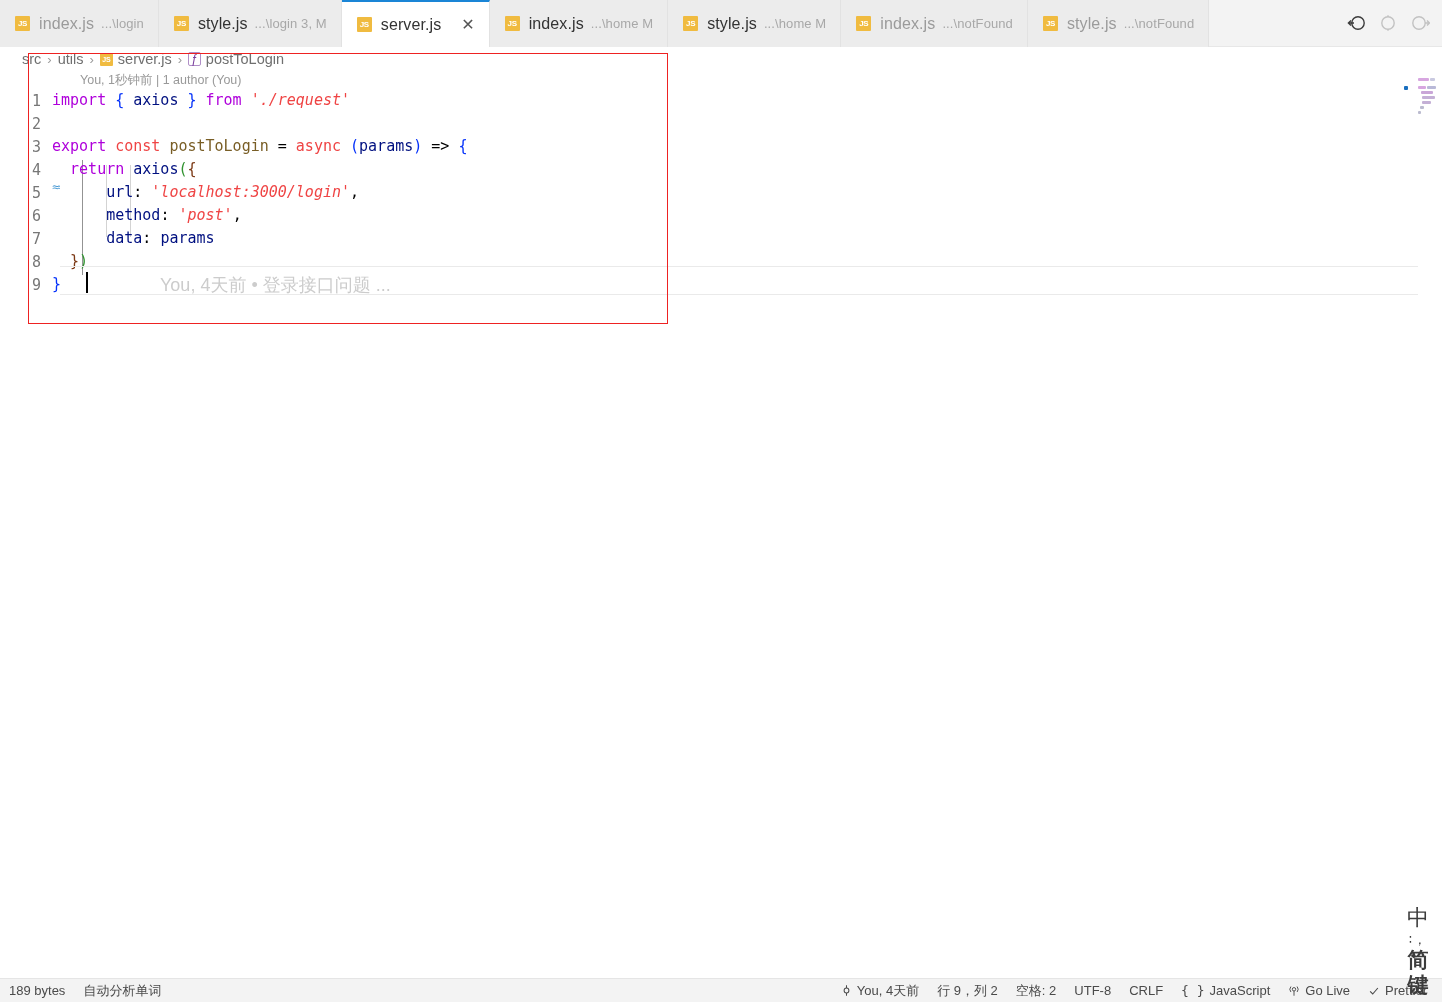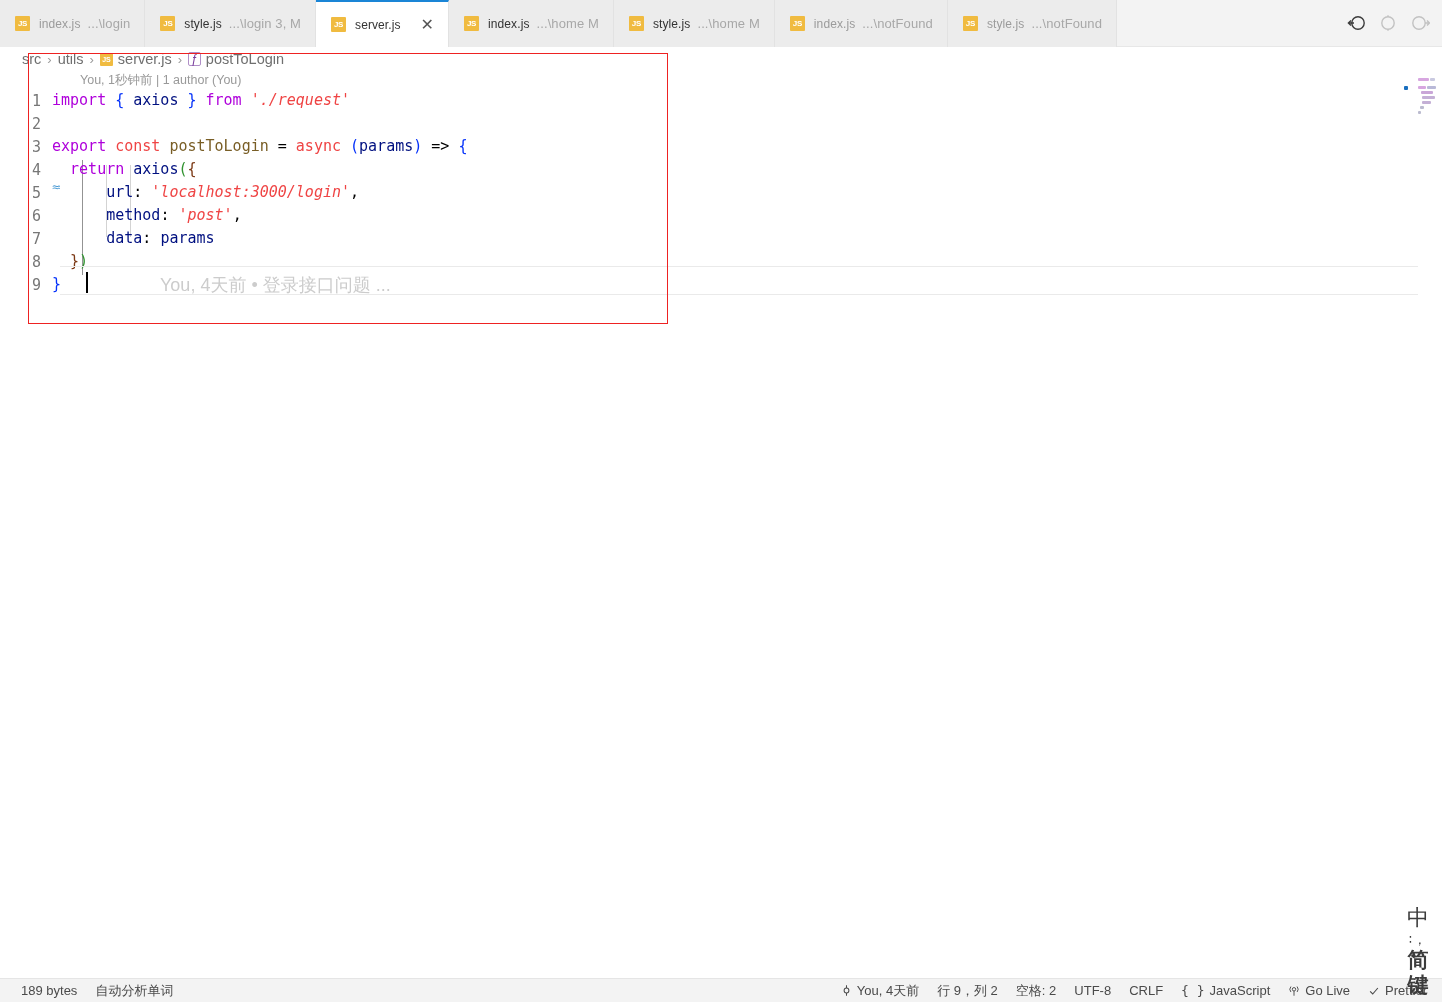--- a/index.html
+++ b/index.html
@@ -53,21 +53,21 @@
     font-size: 8px;
     font-weight: bold;
     line-height: 15px;
     text-align: center;
     margin-right: 9px;
     flex: 0 0 auto;
     border-radius: 1px;
     letter-spacing: -0.3px;
   }
   .tab .tab-name {
-    font-size: 12px;
+    font-size: 16px;
     color: #9b9b9b;
     letter-spacing: 0.1px;
   }
   .tab.active .tab-name,
   .tab.modified .tab-name {
     color: #333333;
   }
   .tab .tab-desc {
     font-size: 13px;
     color: #a8a8a8;
@@ -263,21 +263,21 @@
   }
   #statusbar .sb-item {
     padding: 0 9px;
     height: 24px;
     display: flex;
     align-items: center;
     white-space: nowrap;
     cursor: pointer;
     gap: 5px;
   }
-  #status-left { display: flex; align-items: center; padding-left: 12px; }
+  #status-left { display: flex; align-items: center; padding-left: 0; }
   #status-right { margin-left: auto; display: flex; align-items: center; padding-right: 6px; }
 
   
   #watermark {
     position: absolute;
     right: 16px; bottom: 14px;
     font-size: 26px;
     color: rgba(130,130,150,0.33);
     font-family: "Liberation Sans", "DejaVu Sans", sans-serif;
     white-space: nowrap;

